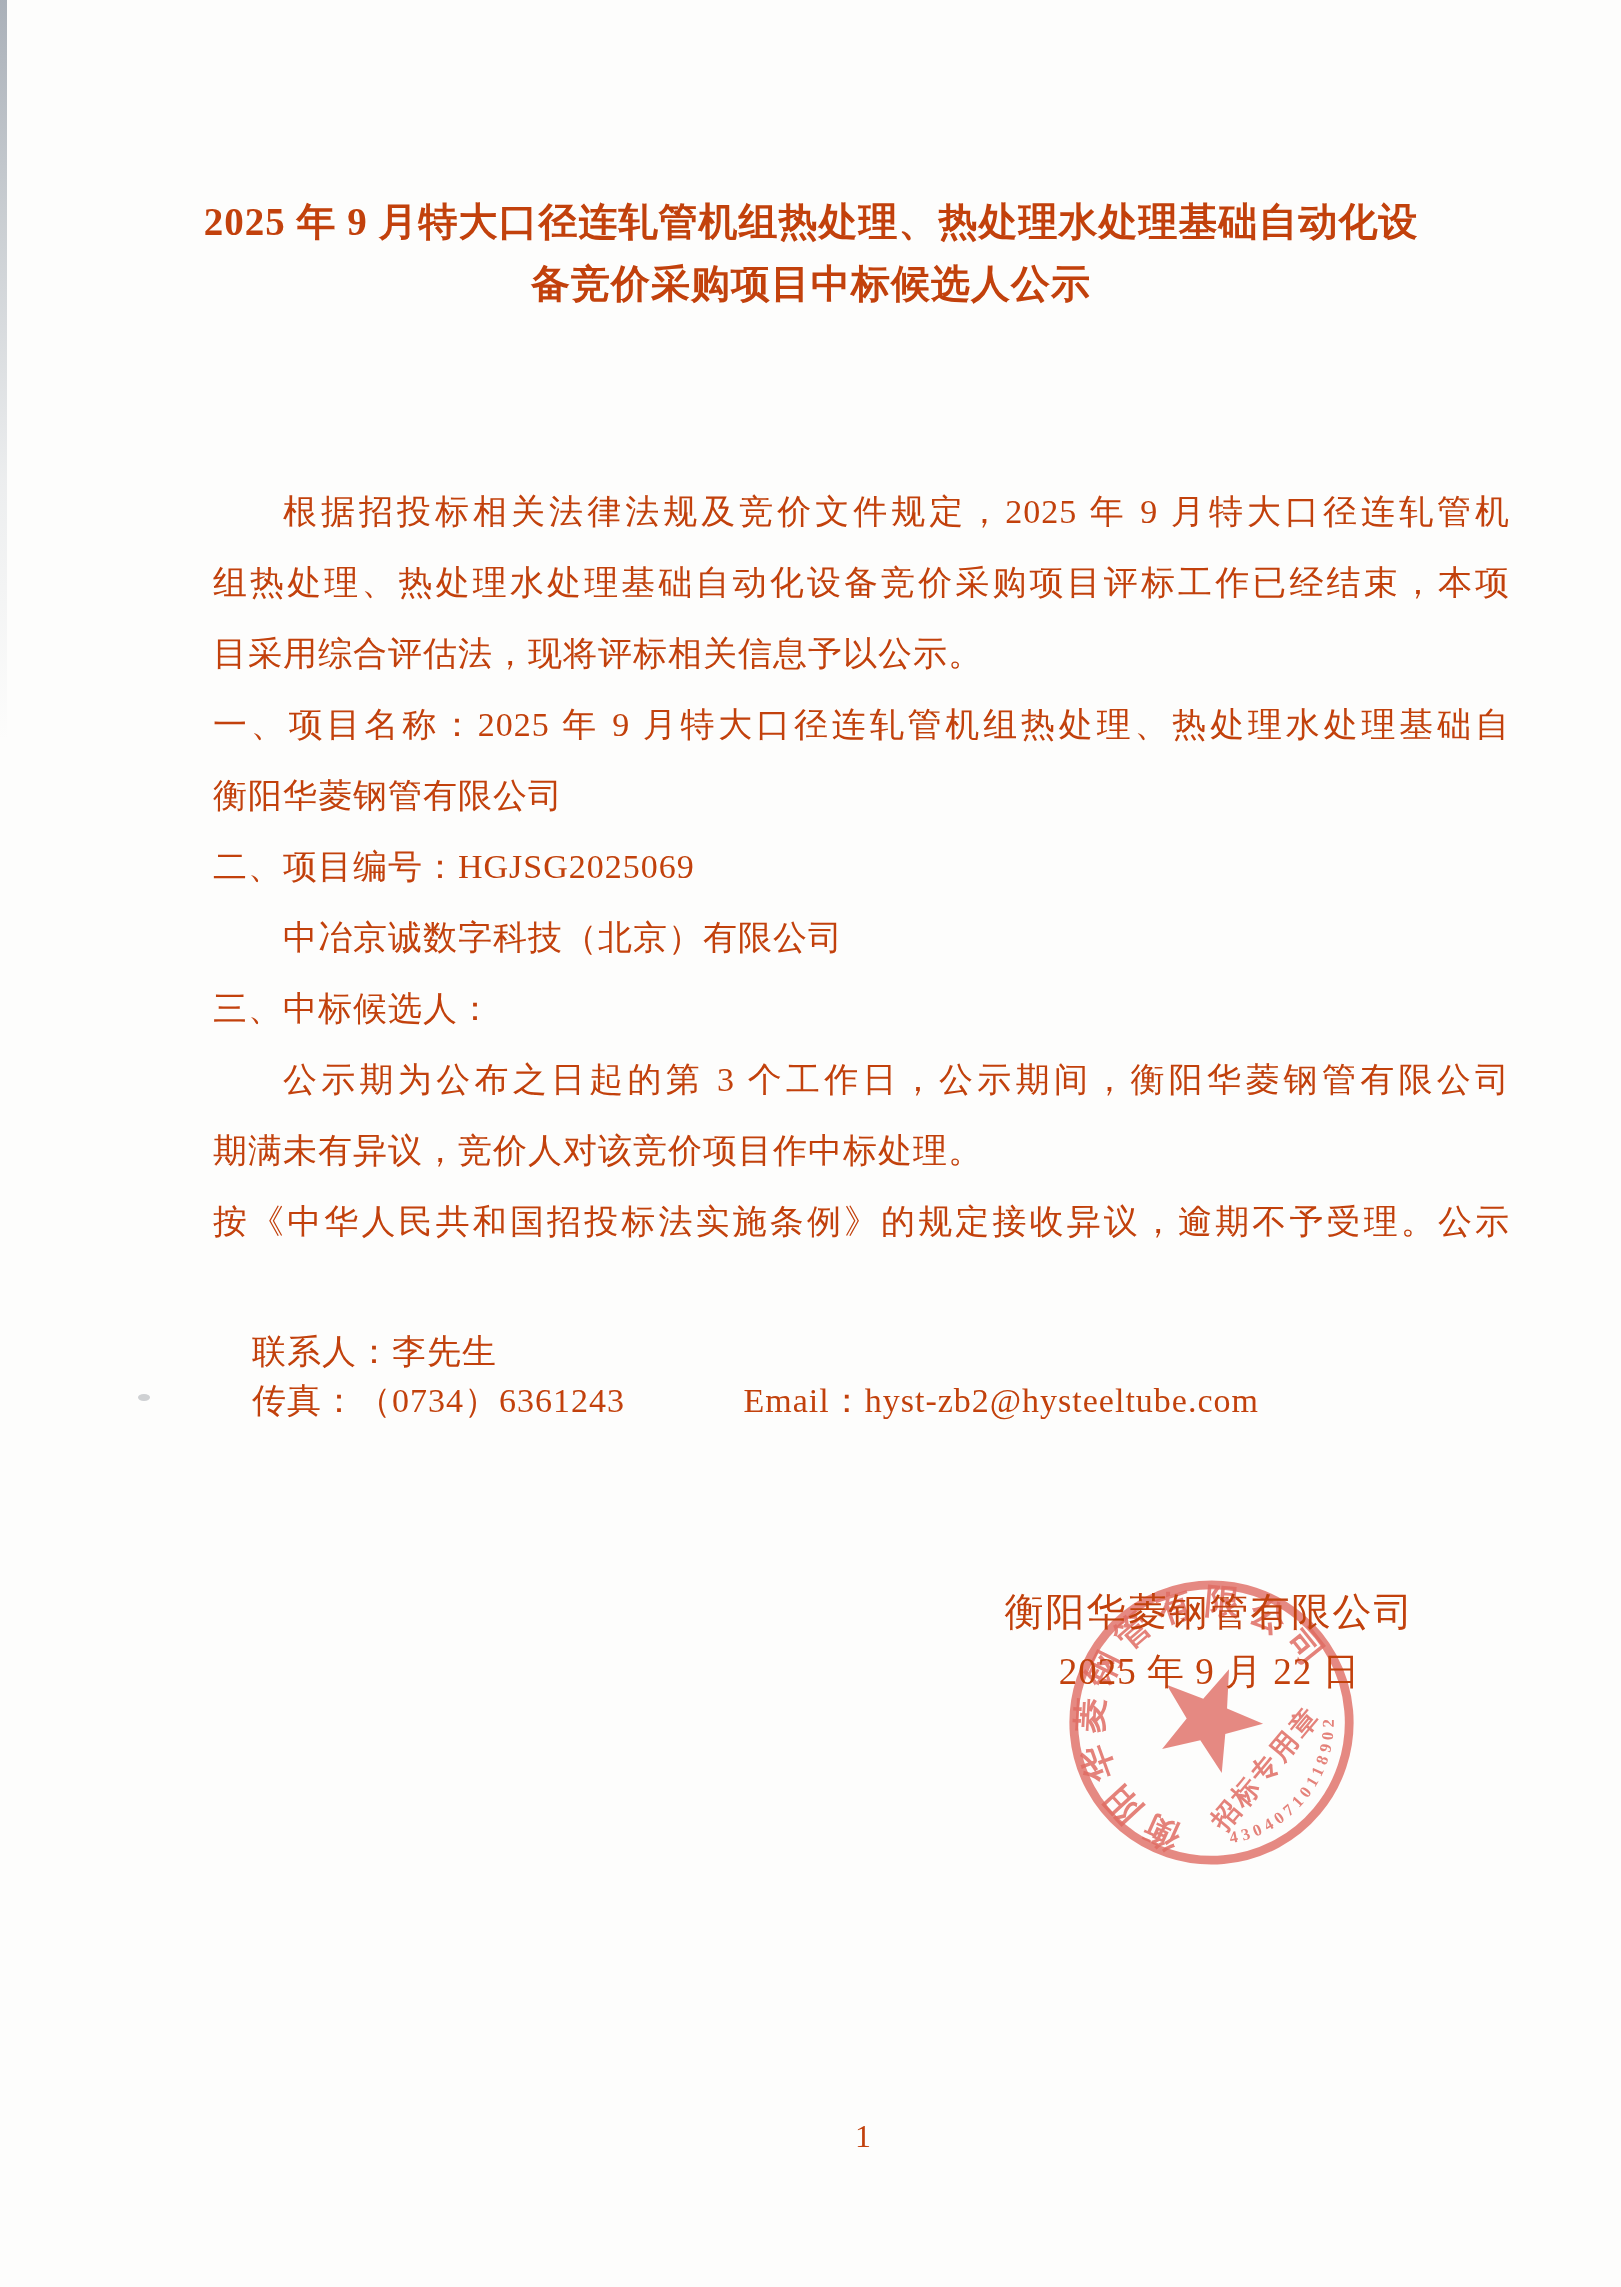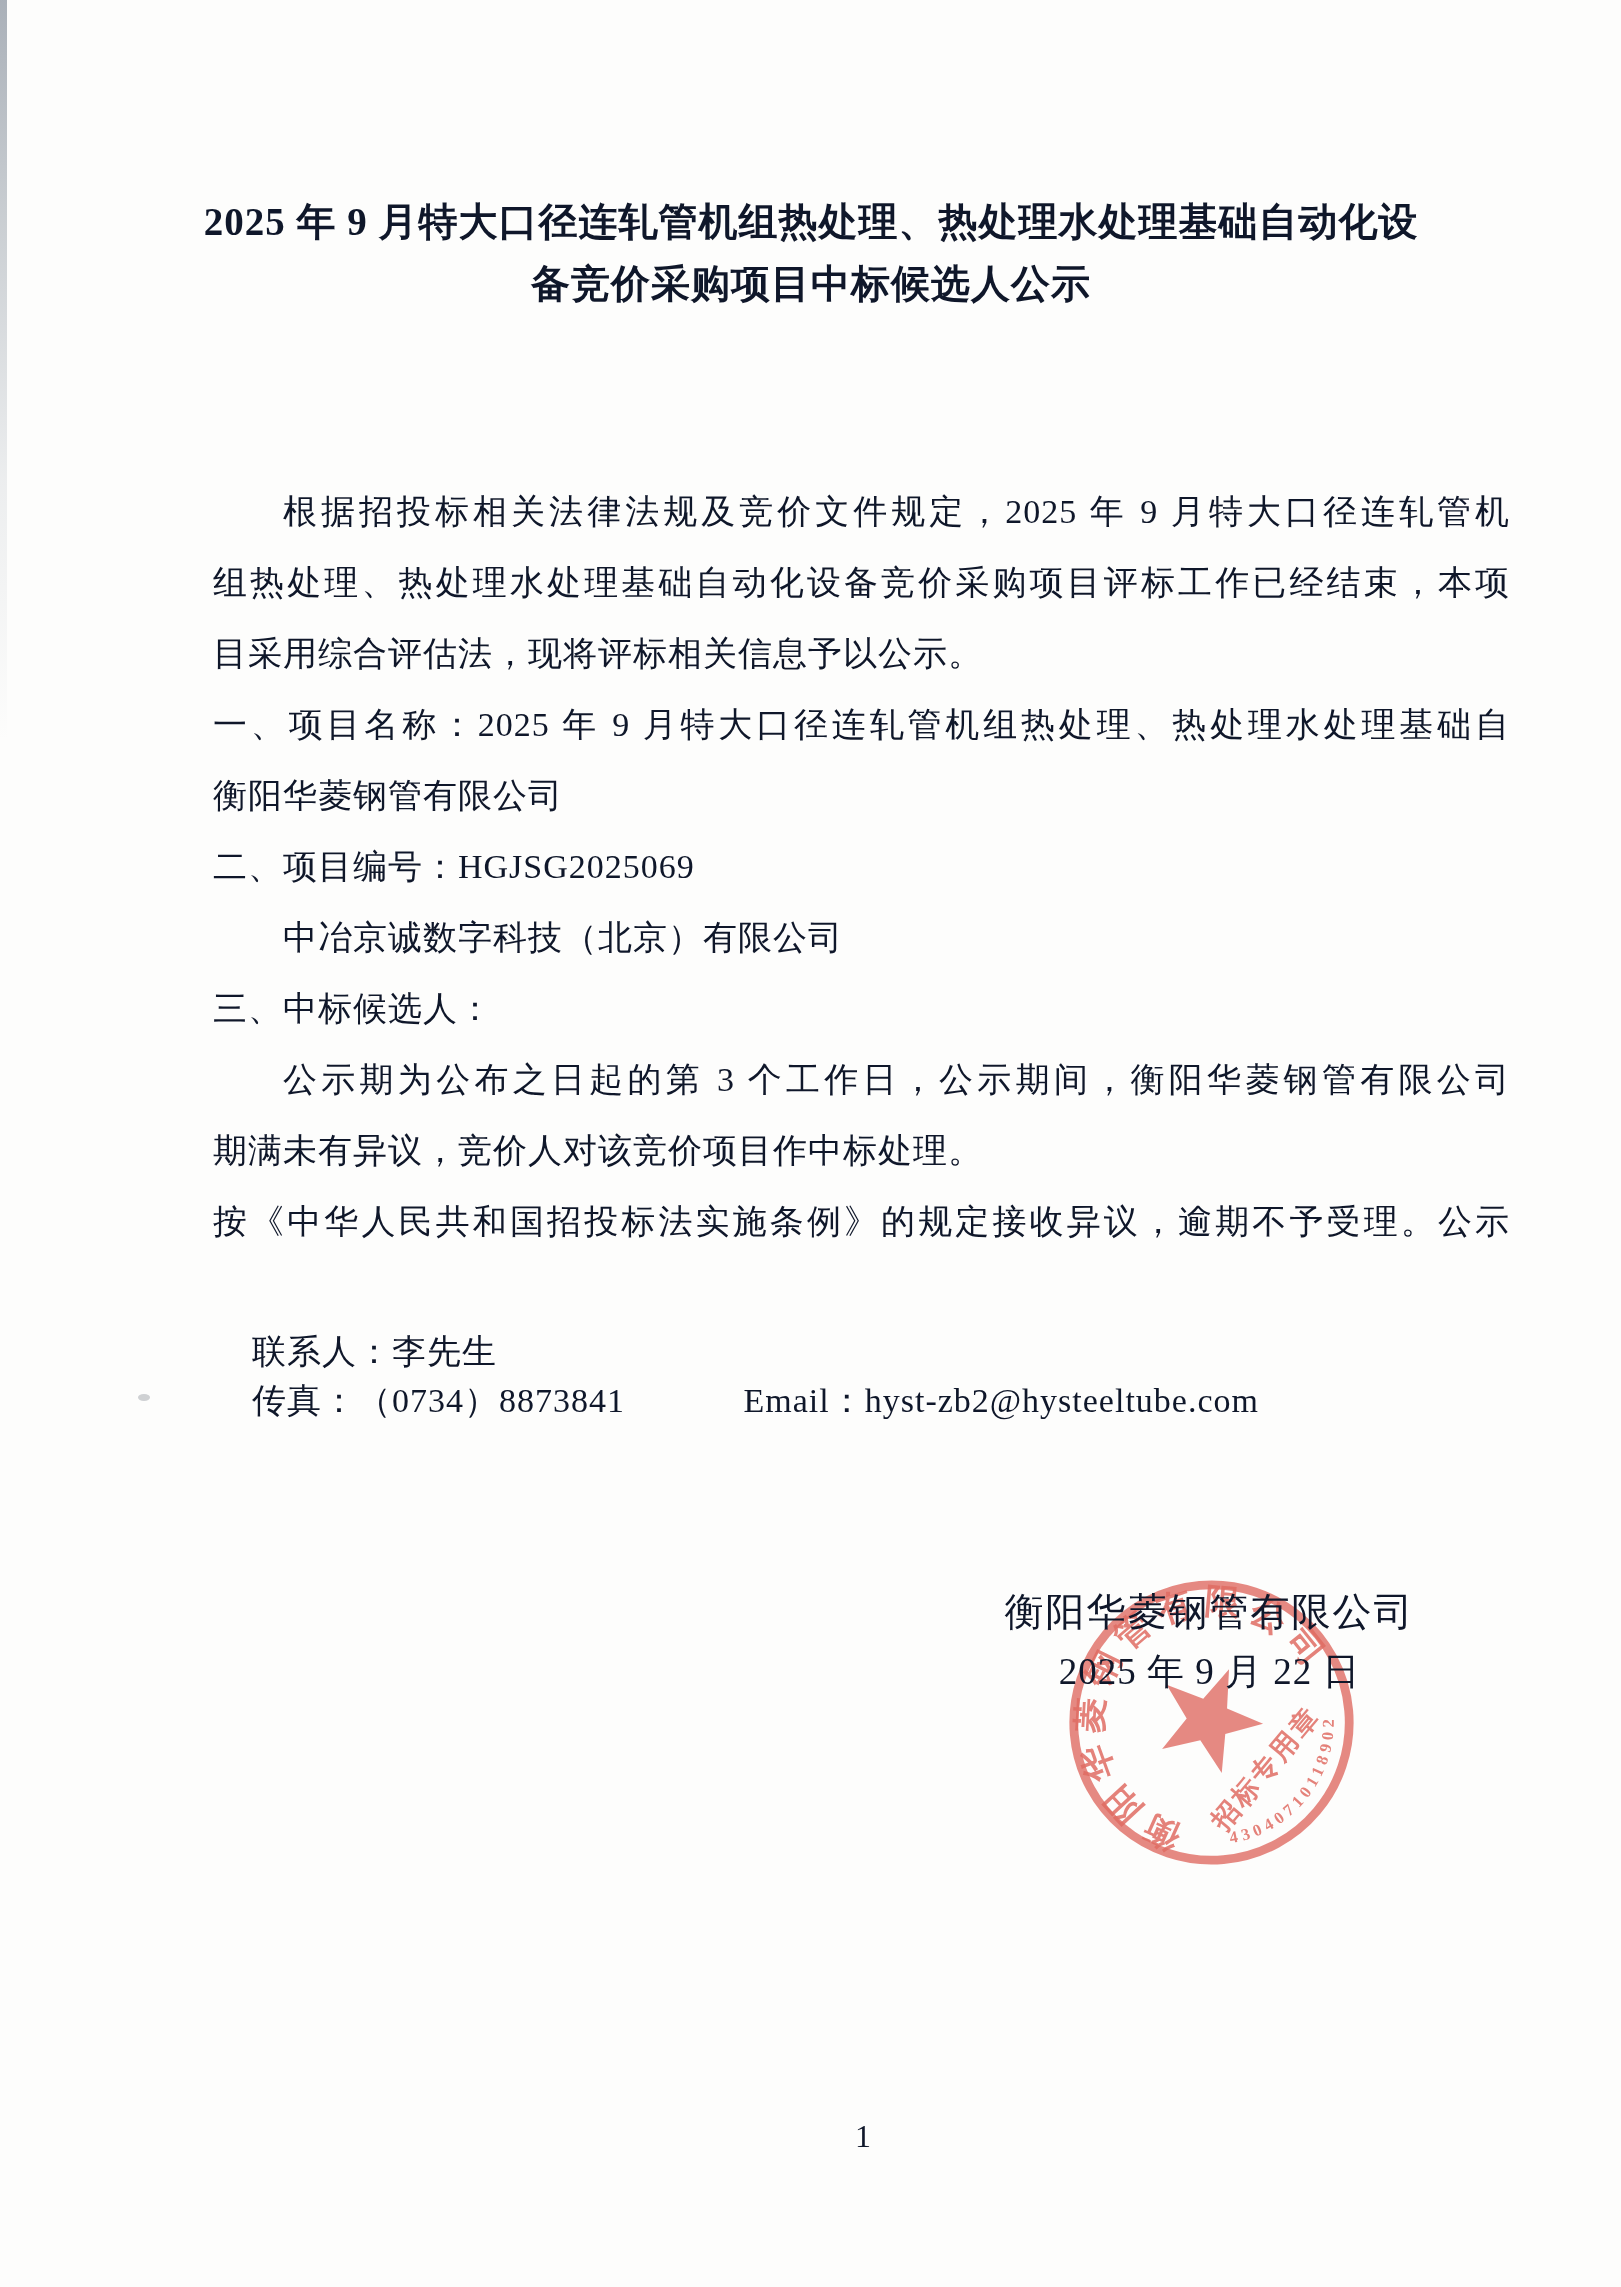--- a/index.html
+++ b/index.html
@@ -3,21 +3,21 @@
 <meta charset="utf-8">
 <style>
   html,body{margin:0;padding:0;background:#888;}
   .page{
     position:relative;
     width:1622px;height:2288px;
     margin:0 auto;
     background:#fdfdfc;
     overflow:hidden;
     font-family:"Liberation Serif","DejaVu Serif",serif;
-    color:#0f172a;
+    color:#c2410c;
   }
   
   .scan-strip{
     position:absolute;left:0;top:0;width:6.8px;height:741px;
     background:linear-gradient(to bottom, rgba(125,135,148,.65) 0%, rgba(140,150,160,.45) 30%, rgba(160,168,178,.18) 65%, rgba(170,175,185,0) 100%);
   }
   .scan-dot{
     position:absolute;left:138px;top:1394px;width:11.7px;height:6.8px;border-radius:50%;
     background:rgba(120,125,135,.35);
   }
@@ -78,21 +78,21 @@
     <div class="bline indent">中冶京诚数字科技（北京）有限公司</div>
     <div class="bline">三、中标候选人：</div>
     <div class="bline indent just">公示期为公布之日起的第 3 个工作日，公示期间，衡阳华菱钢管有限公司</div>
     <div class="bline">期满未有异议，竞价人对该竞价项目作中标处理。</div>
     <div class="bline just">按《中华人民共和国招投标法实施条例》的规定接收异议，逾期不予受理。公示</div>
   </div>
 
   <div class="contacts">
     <div class="cline">联系人：李先生</div>
     <div class="cline">
-      <span>传真：（0734）8873841</span>
+      <span>传真：（0734）6361243</span>
       <span class="email">Email：hyst-zb2@hysteeltube.com</span>
     </div>
   </div>
 
   <svg class="seal" viewBox="0 0 300 300">
     <g transform="rotate(-50 150 150)" fill="#d94c42">
       <circle cx="150" cy="150" r="141" fill="none" stroke="#d94c42" stroke-width="9" stroke-opacity=".8"></circle>
       <polygon fill-opacity=".8" points="150,90 163.2,127.9 203.3,128.7 171.3,152.9 182.9,191.3 150,168.4 117.1,191.3 128.7,152.9 96.7,128.7 136.8,127.9"></polygon>
       <defs>
         <path id="ringPath" d="M 53 206 A 112 112 0 1 1 247 206" fill="none"></path>

